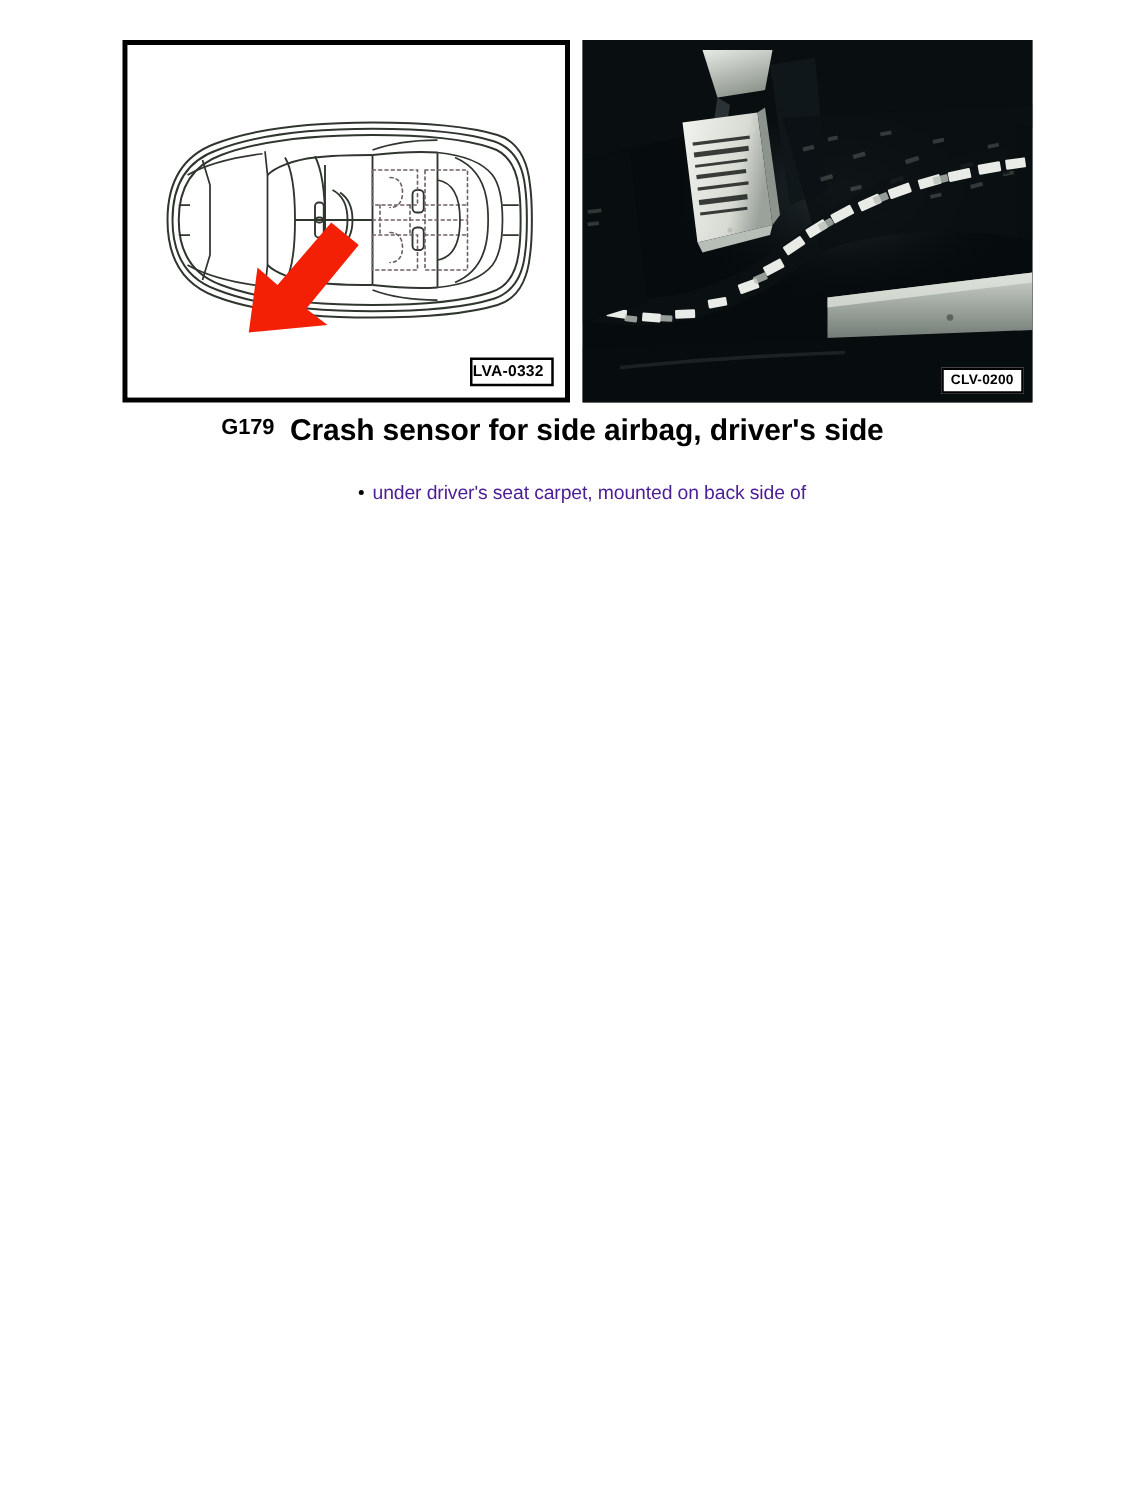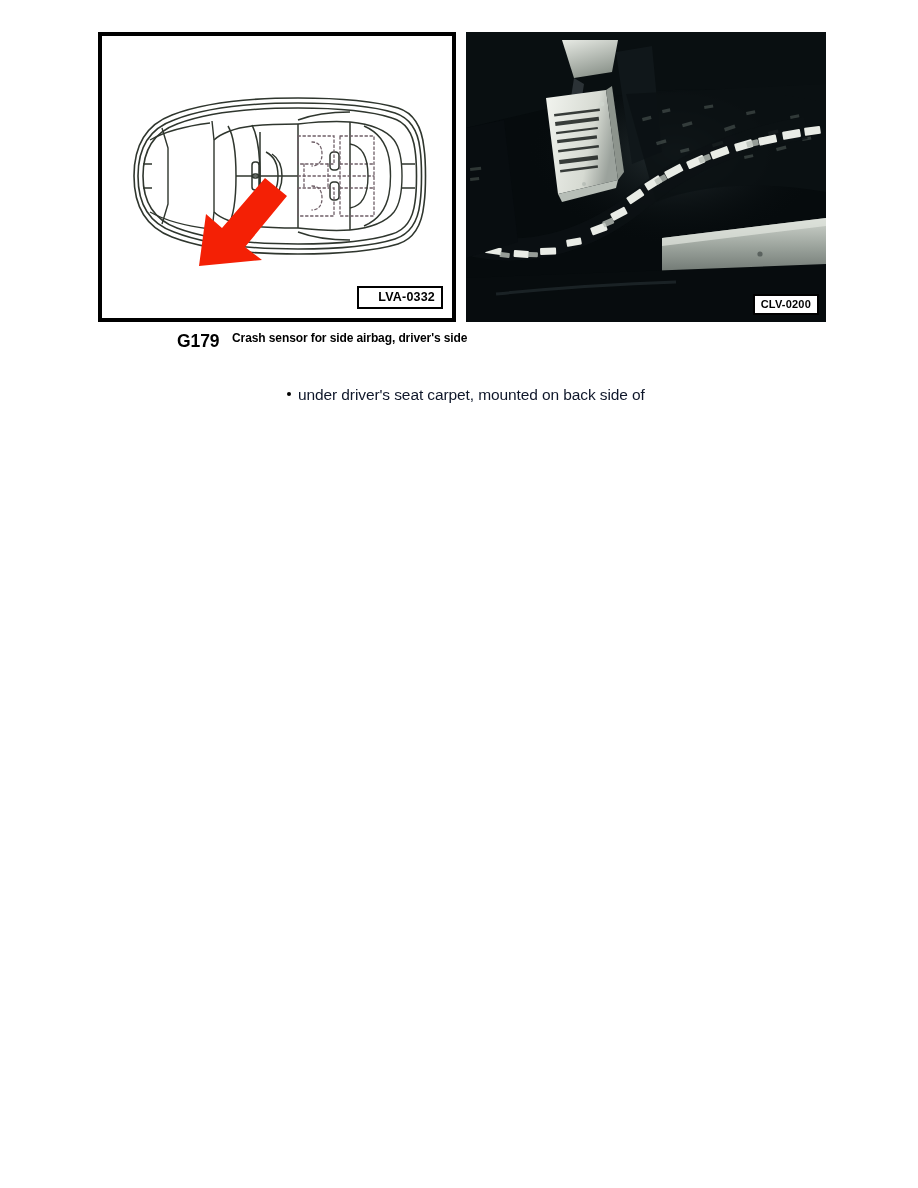--- a/index.html
+++ b/index.html
@@ -76,21 +76,21 @@
   .img-badge {
     position: absolute;
     background: #ffffff;
     border: 2px solid #000000;
     color: #000000;
     font-family: "Liberation Sans", sans-serif;
     font-size: 12.5px;
     font-weight: 700;
     letter-spacing: 0.2px;
     line-height: 1;
-    padding: 3px 6px 4px 19px;
+    padding: 3px 6px 4px 0;
     white-space: nowrap;
   }
   .img-badge.left-badge {
     right: 9px;
     bottom: 9px;
   }
   .img-badge.right-badge {
     right: 7px;
     bottom: 7px;
     font-size: 11px;
@@ -113,40 +113,40 @@
     top: 0;
     font-size: 17.5px;
     font-weight: 700;
     letter-spacing: -0.1px;
     margin-left: 46px;
   }
   .caption-text {
     position: absolute;
     left: 101px;
     top: 0;
-    font-size: 12px;
+    font-size: 24px;
     font-weight: 700;
     letter-spacing: -0.1px;
   }
 
   
   .bullet-block {
     position: absolute;
     left: 287px;
     top: 384px;
     width: 520px;
   }
   .bullet-item {
     position: relative;
     padding-left: 11px;
     font-size: 15.5px;
     font-weight: 400;
     line-height: 22px;
     letter-spacing: -0.1px;
-    color: #0f172a;
+    color: #4c1d95;
   }
   .bullet-dot {
     position: absolute;
     left: 0;
     top: 8px;
     width: 4px;
     height: 4px;
     border-radius: 50%;
     background: #000000;
   }

